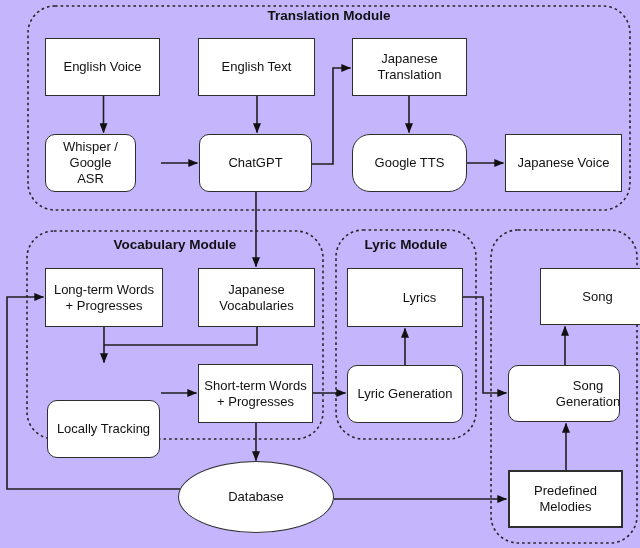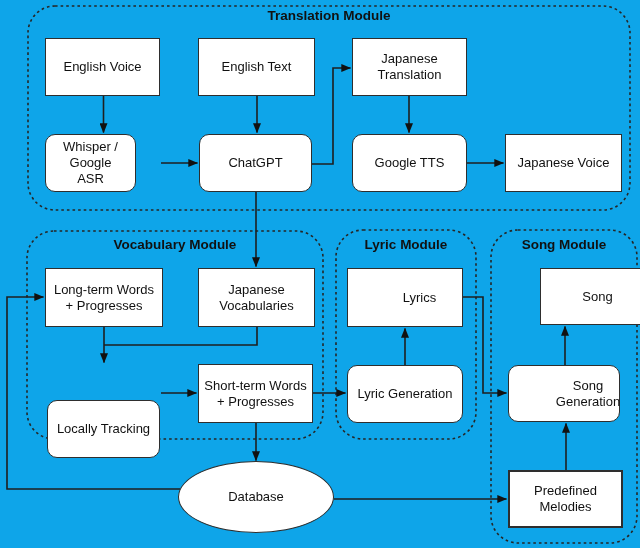--- a/index.html
+++ b/index.html
@@ -1,17 +1,17 @@
 <!DOCTYPE html>
 <html><head>
 <meta charset="utf-8">
 <style>
   html,body{margin:0;padding:0;background:#ffffff;}
   .canvas{
-    position:relative;width:640px;height:548px;background:#0ea5e9;overflow:hidden;
+    position:relative;width:640px;height:548px;background:#c4b5fd;overflow:hidden;
     font-family:"Liberation Sans","DejaVu Sans",sans-serif;color:#111;
   }
   .layer{position:absolute;left:0;top:0;width:640px;height:548px;}
   .node{
     position:absolute;box-sizing:border-box;background:#fff;
     border:1.5px solid #2e2e2e;display:flex;align-items:center;justify-content:center;
     text-align:center;font-size:13px;line-height:1.22;z-index:2;
   }
   .node .lbl{white-space:pre-line;}
   .round{border-radius:10px;}
@@ -58,40 +58,39 @@
       <path d="M463,297 L483,297 L483,393 L506.5,393" marker-end="url(#arr)"></path>
       <path d="M334,499 L506.5,499" marker-end="url(#arr)"></path>
       <path d="M566,470 L566,423.5" marker-end="url(#arr)"></path>
       <path d="M565,365 L565,326.5" marker-end="url(#arr)"></path>
     </g>
   </svg>
 
   <div class="module-title" style="left:28px;top:8px;width:602px;">Translation Module</div>
   <div class="module-title" style="left:27px;top:237px;width:296px;">Vocabulary Module</div>
   <div class="module-title" style="left:336px;top:237px;width:140px;">Lyric Module</div>
-  <div class="module-title" style="left:491px;top:237px;width:146px;">Song Module</div>
 
   <div class="node" style="left:45px;top:38px;width:115px;height:58px;">
     <span class="lbl">English Voice</span>
   </div>
   <div class="node" style="left:198px;top:38px;width:117px;height:58px;">
     <span class="lbl">English Text</span>
   </div>
   <div class="node" style="left:352px;top:38px;width:115px;height:58px;">
     <span class="lbl">Japanese
 Translation</span>
   </div>
   <div class="node round" style="left:45px;top:134px;width:91px;height:58px;">
     <span class="lbl">Whisper / Google
 ASR</span>
   </div>
   <div class="node round" style="left:199px;top:134px;width:113px;height:58px;">
     <span class="lbl">ChatGPT</span>
   </div>
-  <div class="node round" style="left:352px;top:134px;width:115px;height:58px;">
+  <div class="node round" style="left:352px;top:134px;width:115px;height:58px;border-radius:18px;">
     <span class="lbl">Google TTS</span>
   </div>
   <div class="node" style="left:505px;top:134px;width:117px;height:58px;">
     <span class="lbl">Japanese Voice</span>
   </div>
 
   <div class="node" style="left:45px;top:268px;width:118px;height:59px;">
     <span class="lbl">Long-term Words
 + Progresses</span>
   </div>

